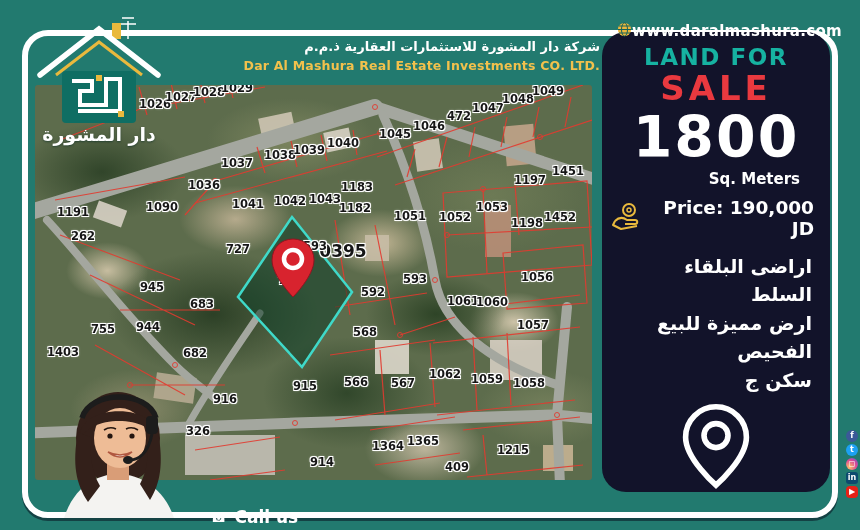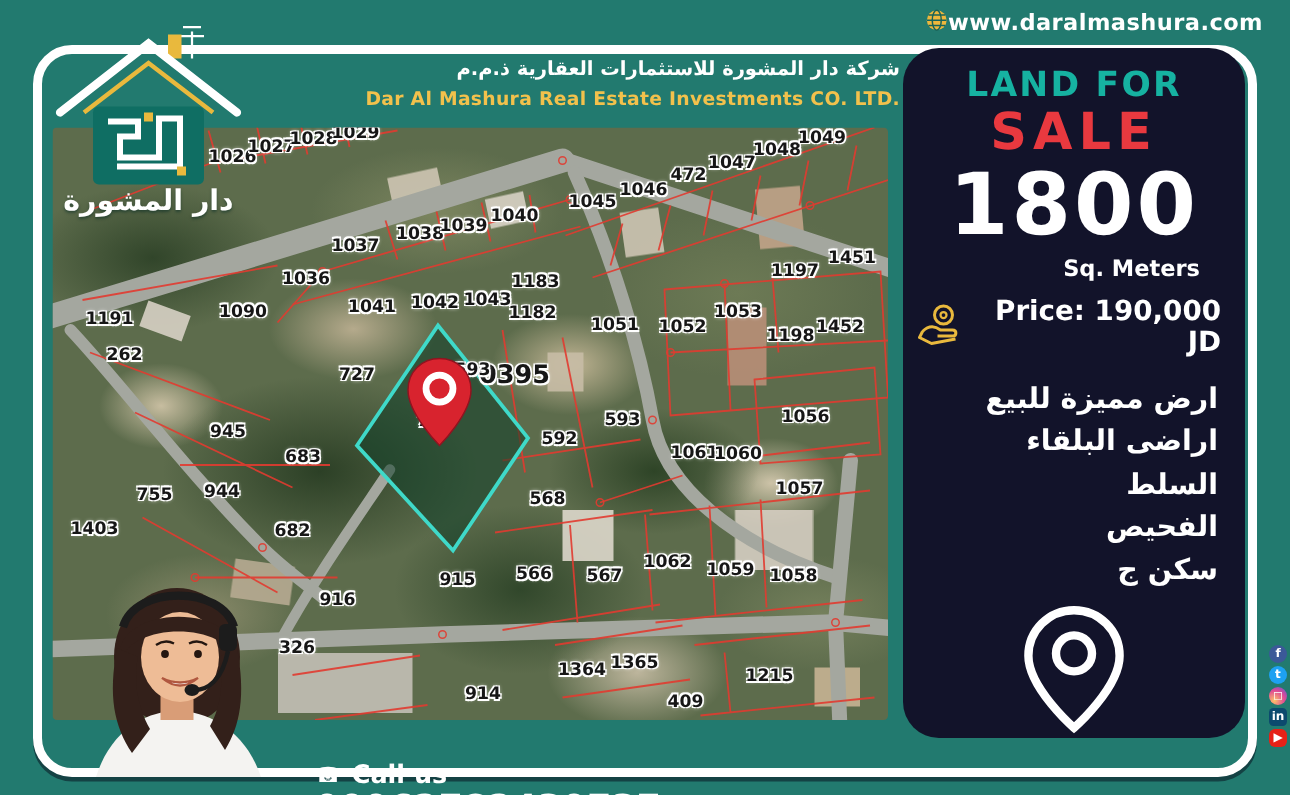--- a/index.html
+++ b/index.html
@@ -1,20 +1,20 @@
 <!DOCTYPE html>
 <html><head>
 <meta charset="utf-8">
 <style>
   html,body{margin:0;padding:0;background:#1b5f57;}
   .stage{position:relative;width:860px;height:530px;background:#227a6f;overflow:hidden;
          font-family:"DejaVu Sans",sans-serif;-webkit-font-smoothing:antialiased;}
 
   
-  .topbar{position:absolute;top:0;left:0;right:0;height:30px;display:flex;align-items:center;
+  .topbar{position:absolute;top:16px;left:0;right:0;height:30px;display:flex;align-items:center;
           justify-content:flex-end;gap:0;padding-right:18px;z-index:8;}
   .site{color:#ffffff;font-size:15px;font-weight:bold;letter-spacing:.3px;cursor:pointer;}
 
   
   .card{position:absolute;left:22px;top:30px;width:816px;height:488px;box-sizing:border-box;
         border:6px solid #ffffff;border-radius:26px;background:#227a6f;z-index:1;
         box-shadow:0 3px 0 rgba(6,10,26,.5);}
 
   .header-text{position:absolute;top:3px;right:232px;text-align:right;z-index:2;}
   .co-ar{color:#ffffff;font-size:13px;font-weight:bold;}
@@ -272,22 +272,22 @@
       <span>
         <svg width="30" height="28" viewBox="0 0 30 28">
           <circle cx="17" cy="8" r="6" fill="none" stroke="#e9b93d" stroke-width="2"></circle>
           <circle cx="17" cy="8" r="2" fill="none" stroke="#e9b93d" stroke-width="1.5"></circle>
           <path d="M3,19 C7,15 11,15 15,18 L23,18 C26,18 26,22 23,22 L13,22 M3,19 L1,23 L9,27 L25,24" fill="none" stroke="#e9b93d" stroke-width="2" stroke-linejoin="round"></path>
         </svg>
       </span>
       <span class="price-text">Price: 190,000 JD</span>
     </div>
     <div class="desc">
+      <div>اراضى البلقاء السلط</div>
       <div>ارض مميزة للبيع</div>
-      <div>اراضى البلقاء السلط</div>
       <div>الفحيص</div>
       <div>سكن ج</div>
     </div>
     <div class="pin-wrap">
       <svg width="72" height="88" viewBox="0 0 90 110">
         <path d="M45,6 C24,6 7,23 7,44 C7,71 45,104 45,104 C45,104 83,71 83,44 C83,23 66,6 45,6 Z" fill="none" stroke="#ffffff" stroke-width="7"></path>
         <circle cx="45" cy="42" r="15" fill="none" stroke="#ffffff" stroke-width="7"></circle>
       </svg>
     </div>
     <div class="loc">الفحيص</div>

